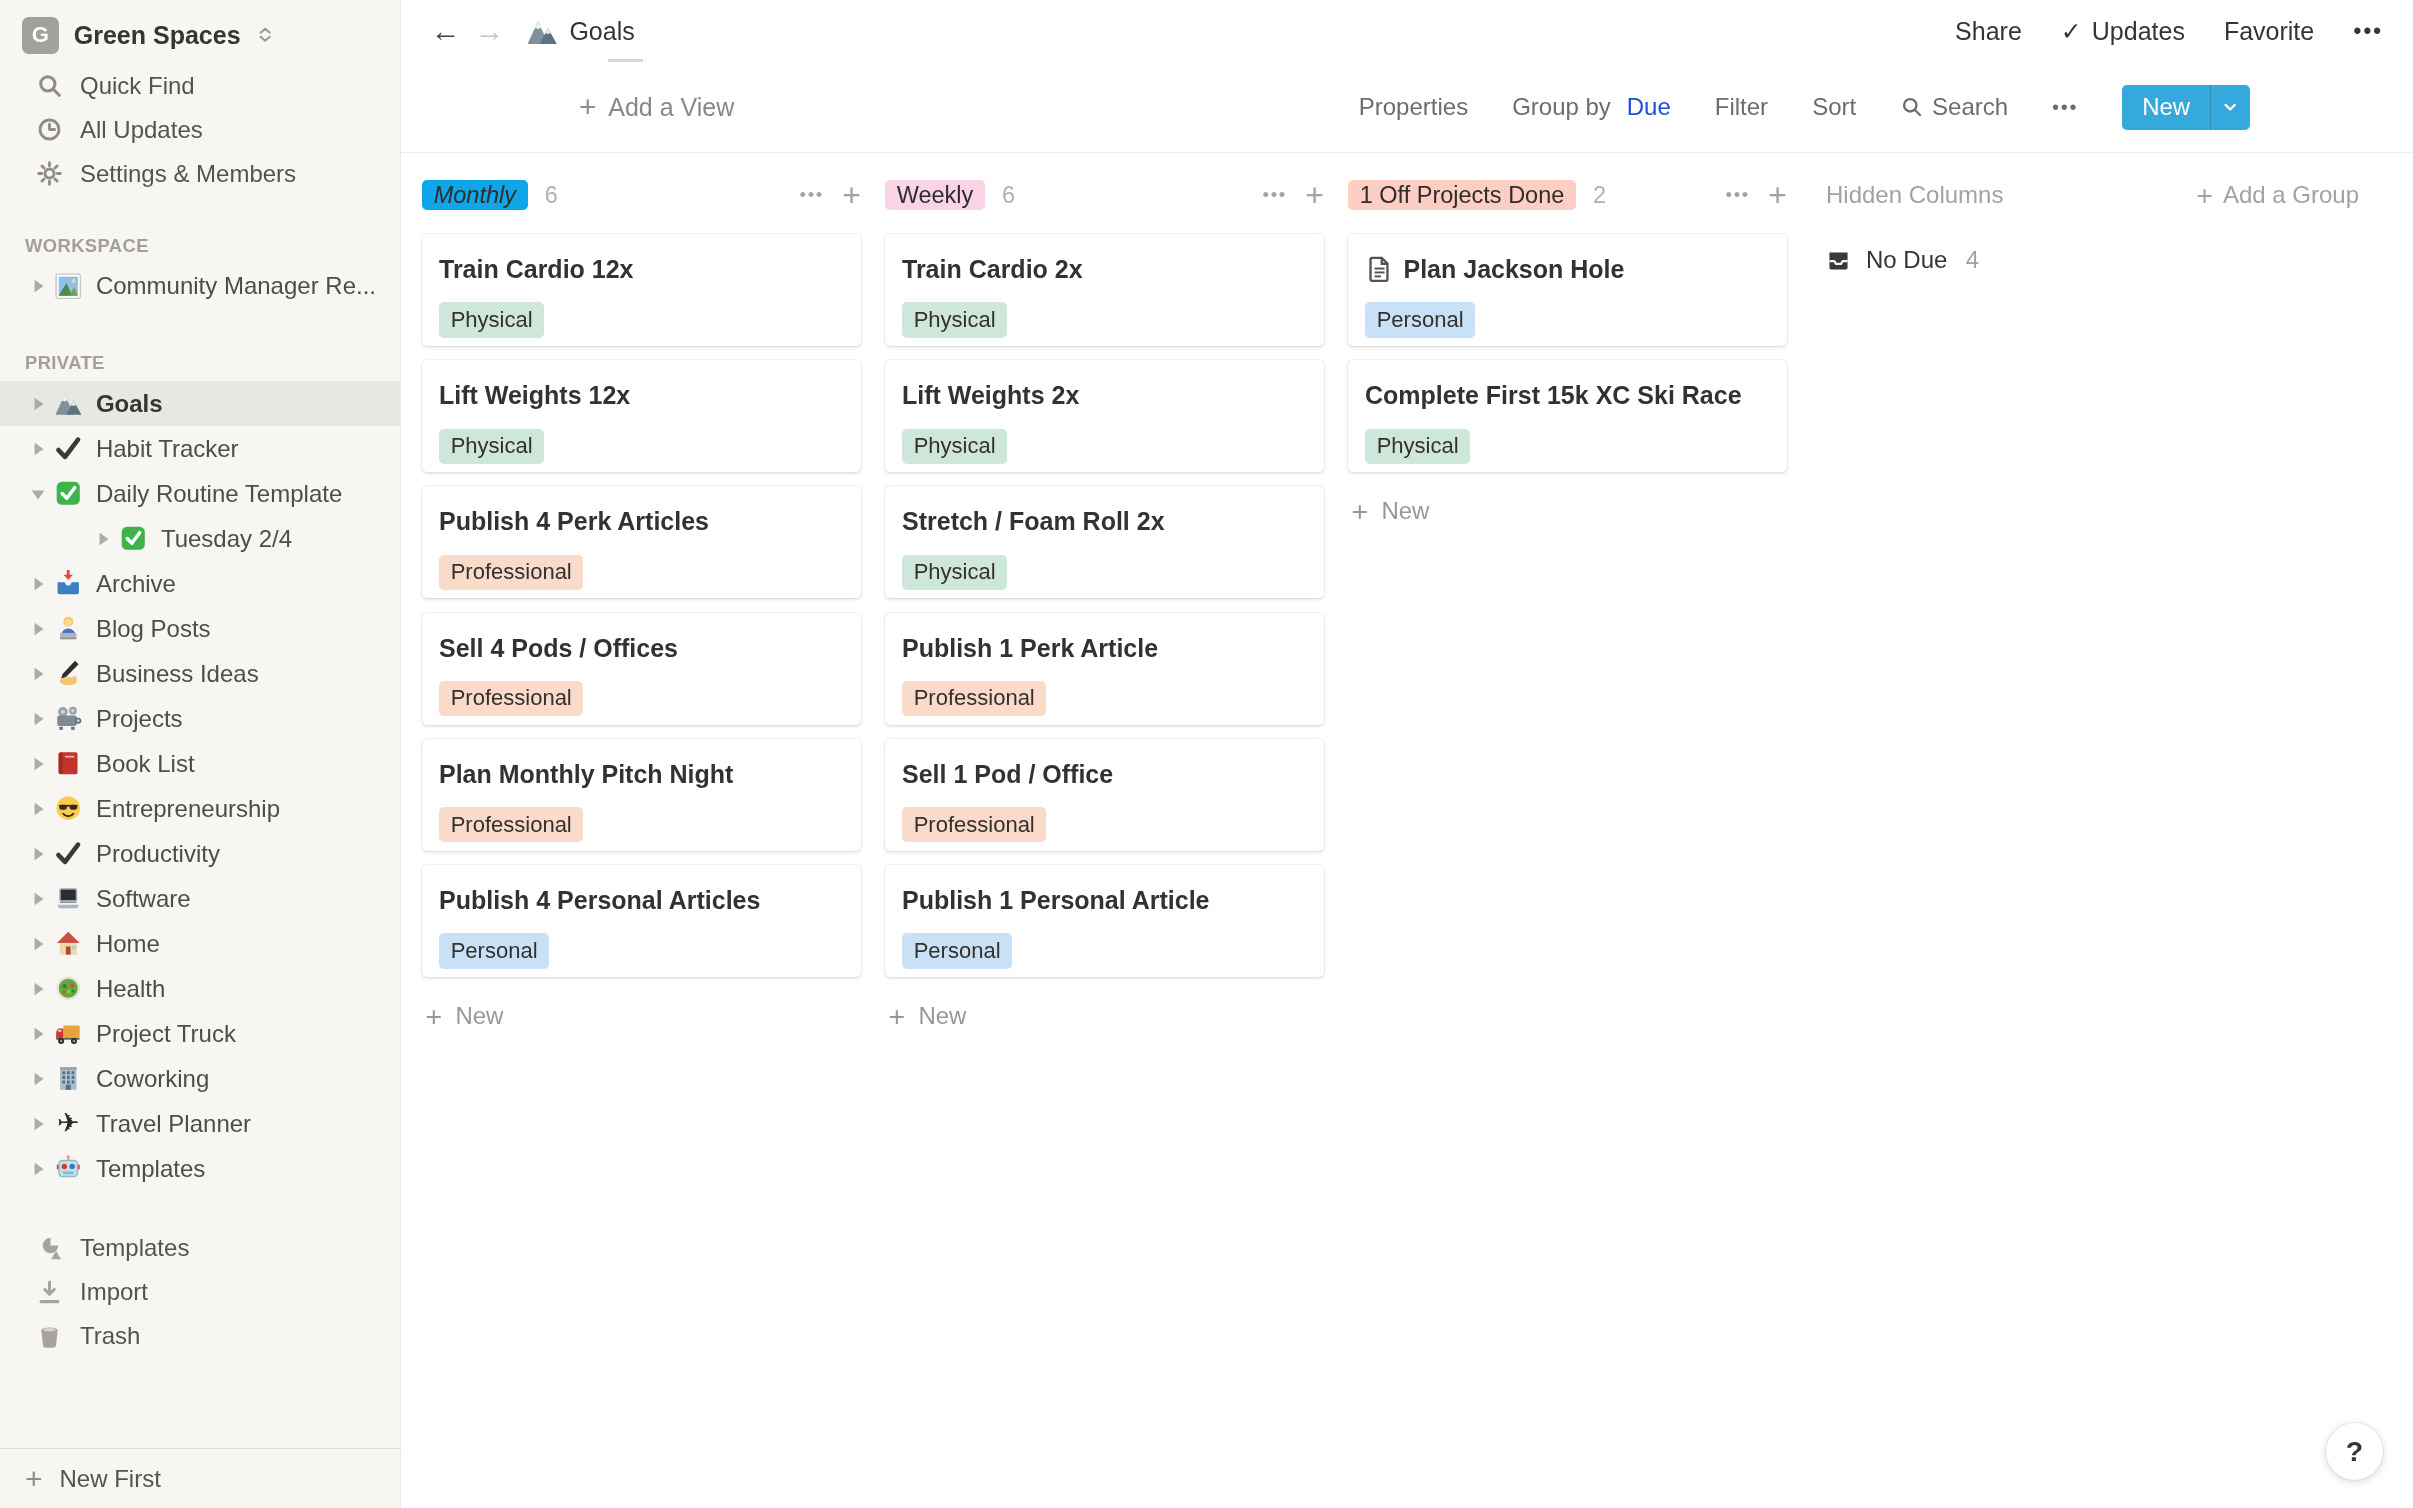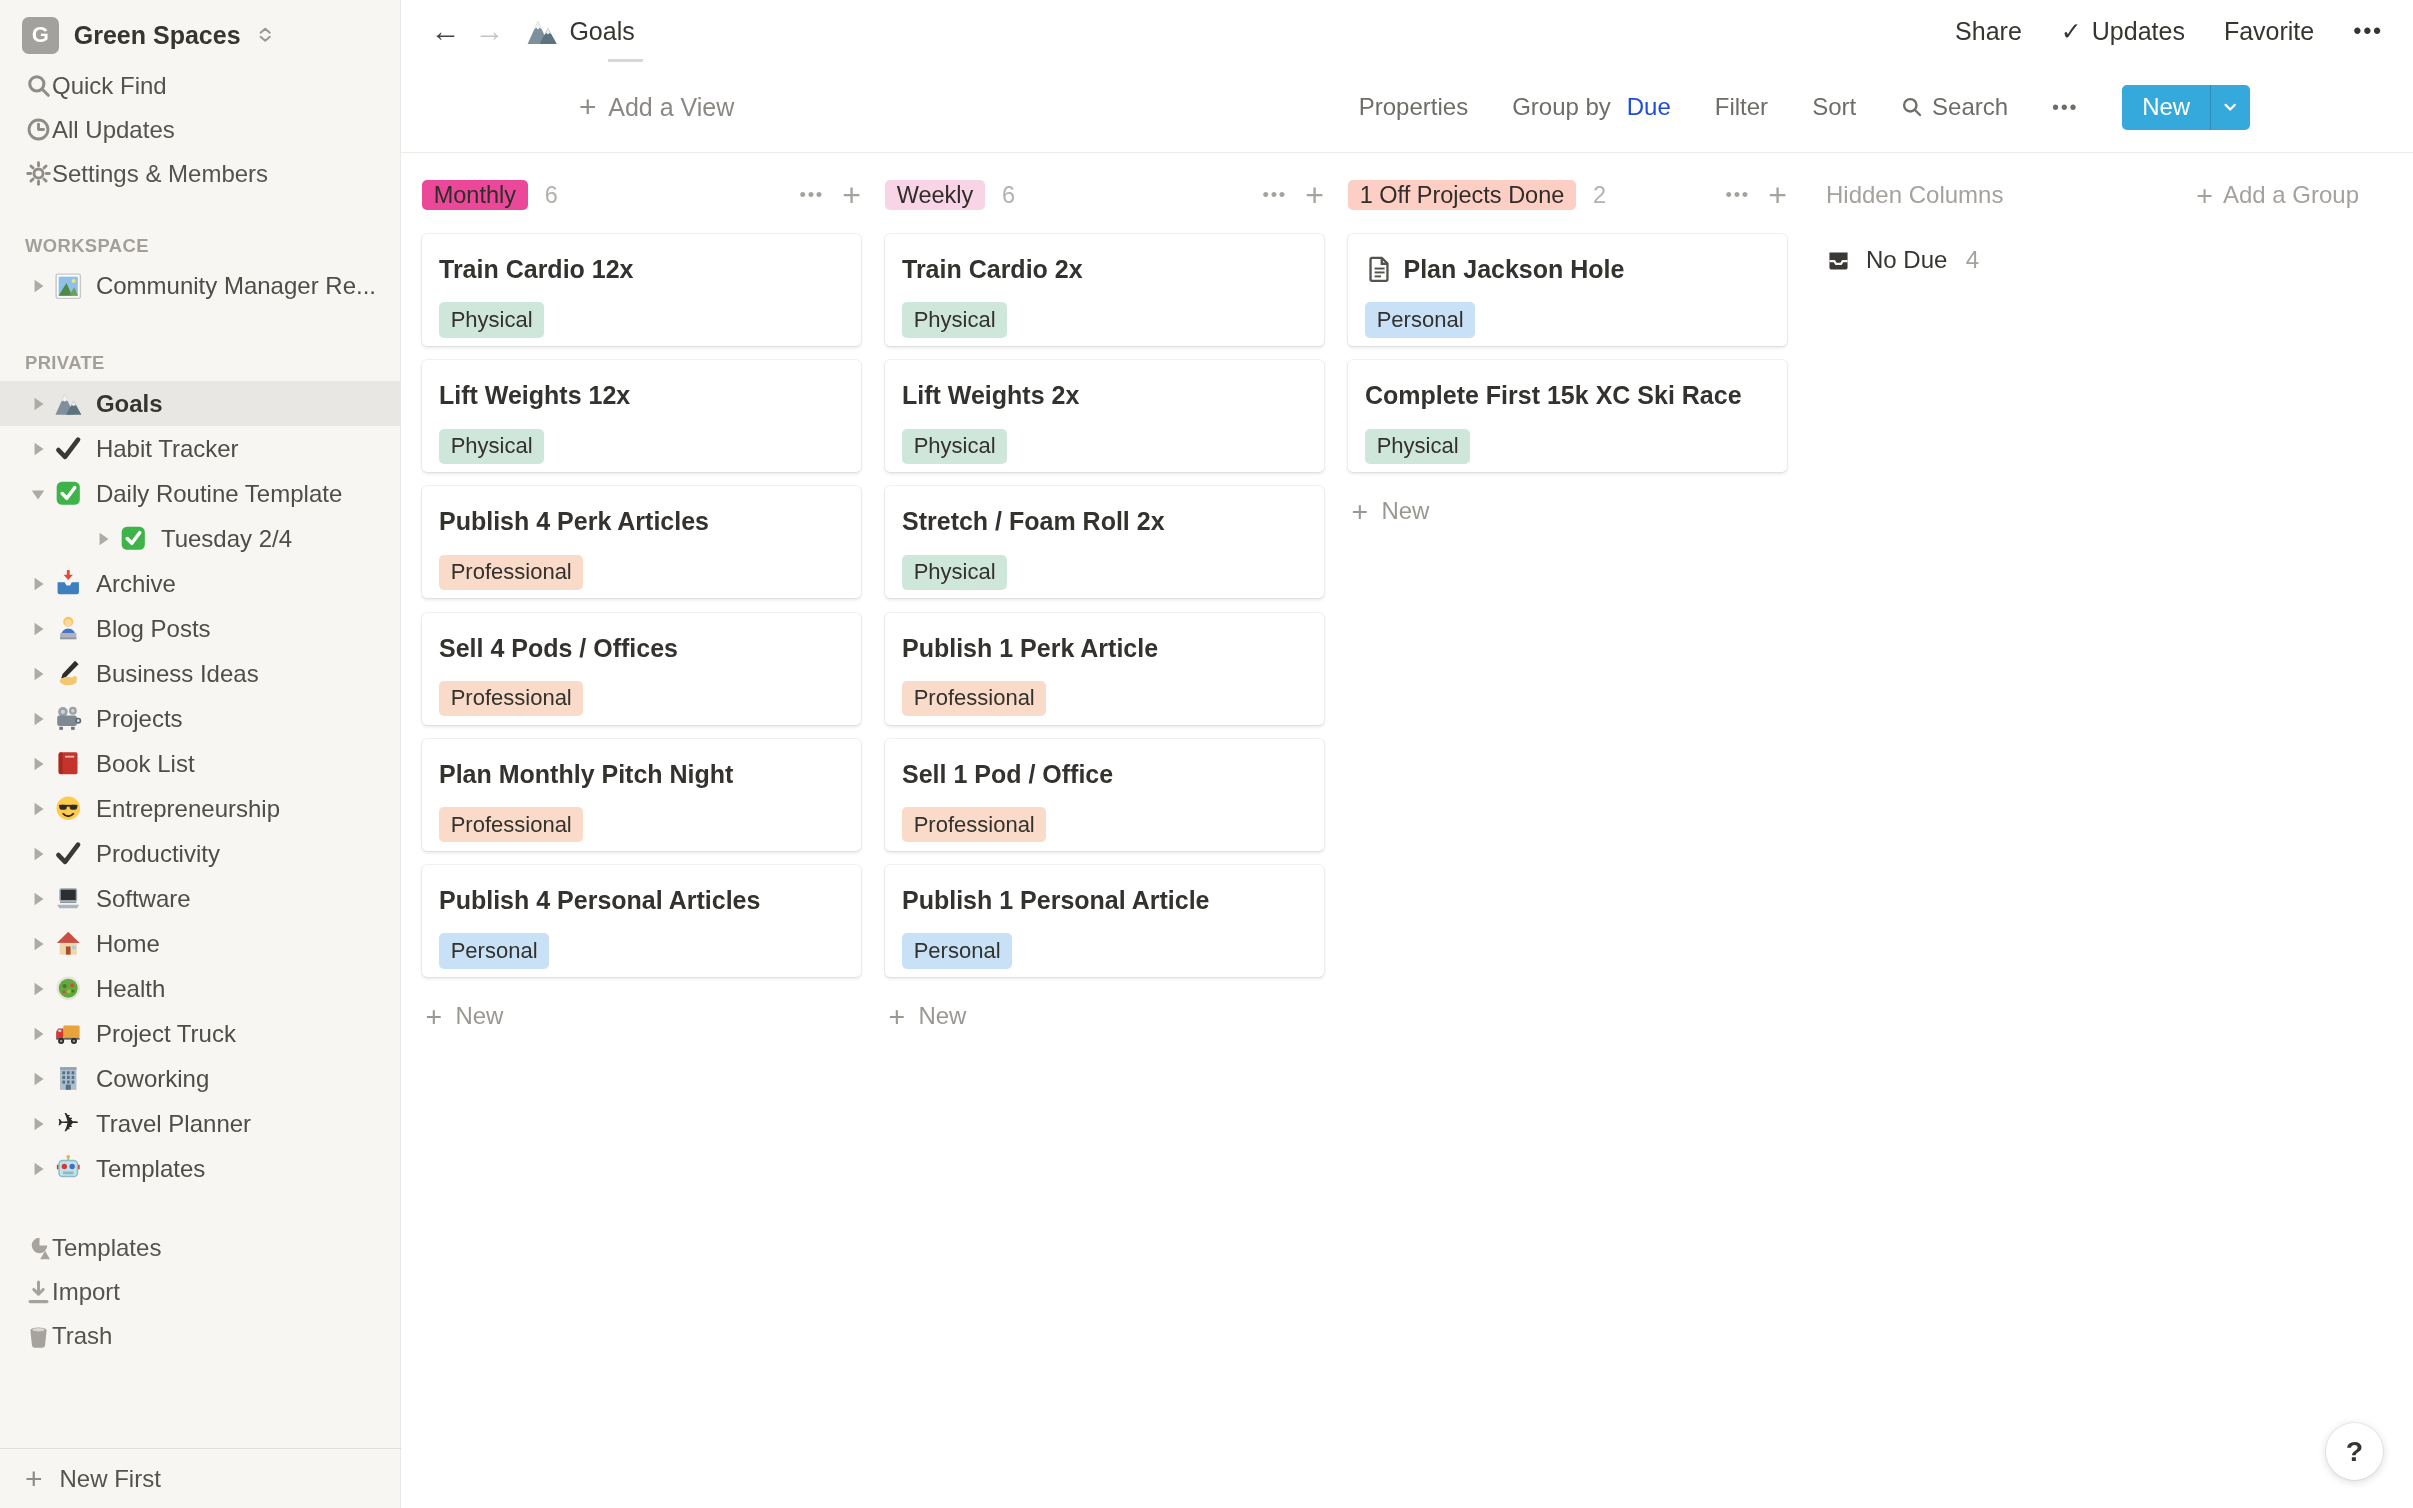--- a/index.html
+++ b/index.html
@@ -8,21 +8,21 @@
   *{box-sizing:border-box;}
   svg{display:block;}
 
   
   .sidebar{position:fixed;left:0;top:0;width:401px;height:1508px;background:#F7F6F3;
     box-shadow:inset -0.8px 0 0 rgba(0,0,0,0.06);display:flex;flex-direction:column;z-index:5;}
   .ws-row{margin:10px 8.4px 3.4px;padding:6.7px 13.4px;display:flex;align-items:center;gap:15px;border-radius:5px;cursor:pointer;}
   .avatar{width:37px;height:37px;border-radius:6.7px;background:#A3A19D;color:#fff;font-size:22px;font-weight:700;
     display:flex;align-items:center;justify-content:center;flex:none;}
   .ws-name{font-size:25px;font-weight:600;color:#37352F;white-space:nowrap;}
-  .srow{height:44px;display:flex;align-items:center;padding:0 25px;font-size:24px;color:#55534E;cursor:pointer;}
+  .srow{height:44px;display:flex;align-items:center;gap:17px;padding:0 36px;font-size:24px;color:#55534E;cursor:pointer;}
   .gicon{width:27px;height:27px;flex:none;}
   .section-label{margin:39px 0 6.7px;padding:0 25px;font-size:18.4px;font-weight:700;color:#A3A09A;letter-spacing:0.4px;}
   .section-label.private{margin-top:44px;}
   .item{height:45px;display:flex;align-items:center;padding:0 13.4px 0 27px;font-size:24px;color:#4F4D48;cursor:pointer;white-space:nowrap;}
   .item .tri{width:22px;height:22px;margin-right:5px;flex:none;}
   .item .em{width:28.5px;height:28.5px;margin-right:13.4px;flex:none;font-size:25px;line-height:28.5px;text-align:center;}
   .item.active{background:#E8E7E3;color:#37352F;font-weight:600;}
   .item.child{padding-left:92px;}
   .slabel{overflow:hidden;text-overflow:ellipsis;}
   .sfooter{margin-top:35px;}
@@ -479,21 +479,21 @@
           </svg>
         </span>
       </div>
     </div>
   </div>
 
   <div class="board">
 
     <div class="col">
       <div class="col-head">
-        <span class="chip" style="background: #ec4899;">Monthly</span>
+        <span class="chip" style="background: #0ea5e9; font-style: italic;">Monthly</span>
         <span class="col-count">6</span>
         <span class="col-dots">•••</span>
         <span class="col-plus">+</span>
       </div>
       <div class="cards">
   <div class="card">
     <div class="card-trow">
 
       <span class="card-title">Train Cardio 12x</span>
     </div>

